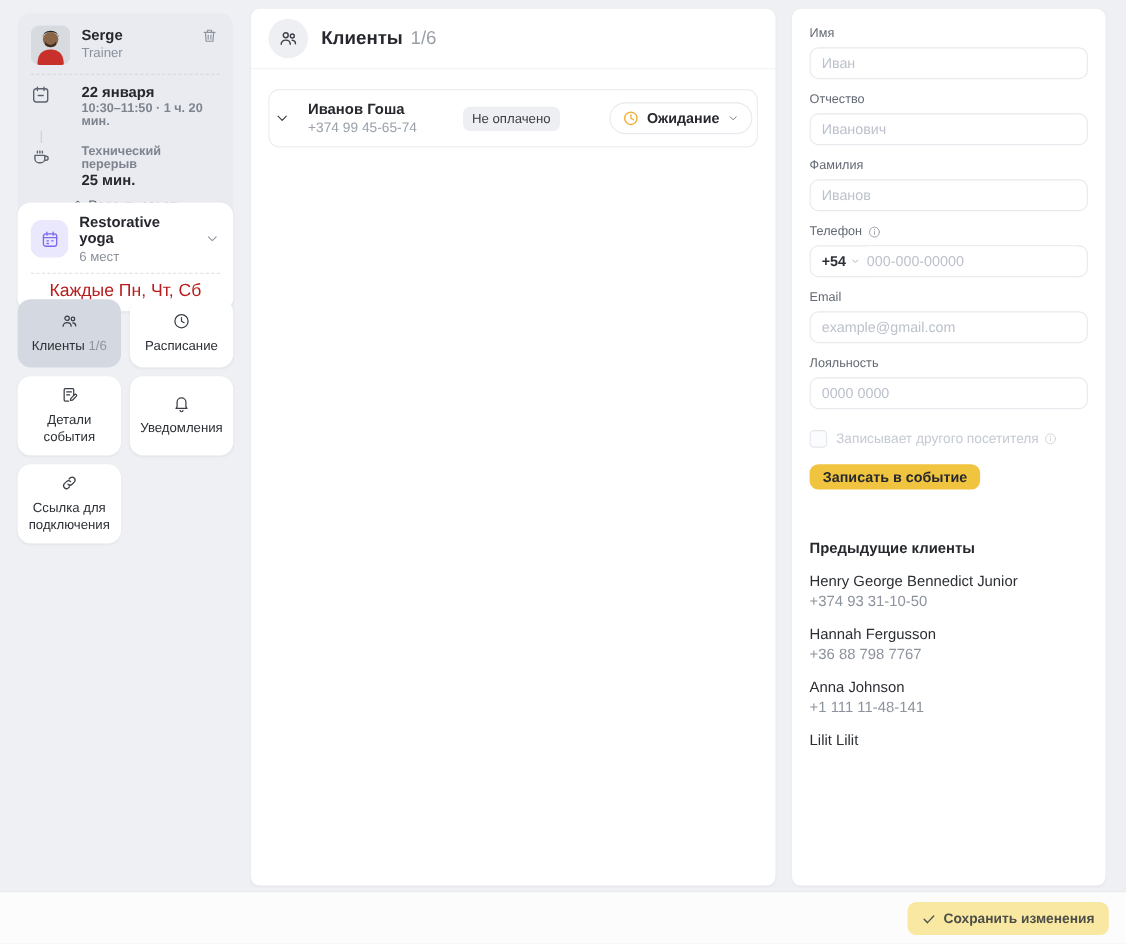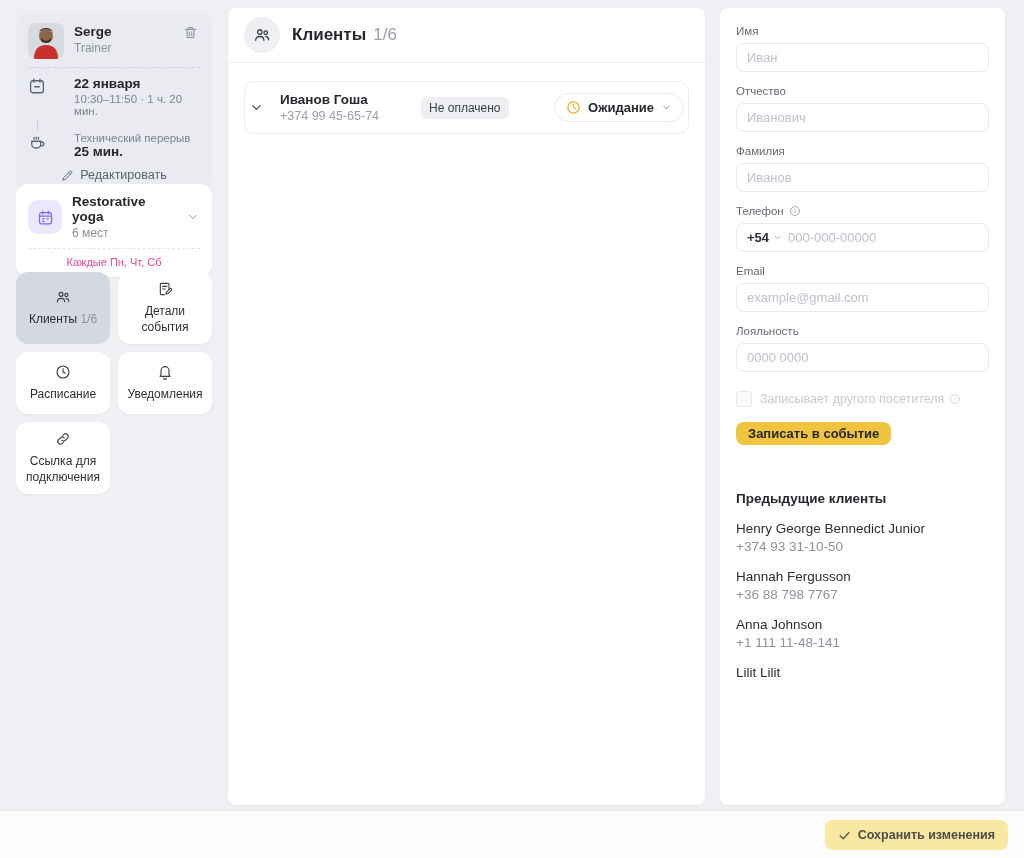--- a/index.html
+++ b/index.html
@@ -21,41 +21,41 @@
   .trainer-head { display:flex; align-items:flex-start; gap:10px; }
   .avatar { width:36px; height:36px; border-radius:8px; overflow:hidden; flex:0 0 auto; }
   .trainer-names { flex:1; padding-top:1px; }
   .trainer-name { font-size:13.5px; font-weight:bold; color:#26282d; }
   .trainer-role { font-size:12px; color:#8b919b; margin-top:2px; }
   .trash-btn { color:#8d939d; padding:2px; cursor:pointer; }
   .dash-div { border-top:1px dashed #d2d6de; margin:8px 0; }
   .sched-row { display:flex; gap:28px; }
   .sched-ico { width:18px; color:#5d636d; flex:0 0 auto; padding-top:1px; }
   .sched-main { font-size:13.5px; font-weight:bold; color:#26282d; }
-  .sched-sub { font-size:11.5px; color:#7e848e; margin-top:2px; }
+  .sched-sub { font-size:11.5px; color:#7e848e; margin-top:2px;font-weight:bold; }
   .connector { width:1px; height:11px; background:#c9cdd6; margin:2px 0 2px 9px; }
   .edit-row {
     margin-top:9px; display:flex; justify-content:center; align-items:center; gap:6px;
     font-size:12.5px; font-weight:500; color:#5d636d; cursor:pointer;
   }
 
   .event-card {
     position:absolute; left:16px; top:184px; width:196px;
     background:#ffffff; border-radius:12px; box-shadow:0 1px 2px rgba(25,30,50,.05);
   }
   .event-top { display:flex; align-items:center; gap:10px; padding:10px 12px 8px; }
   .event-ico-wrap {
     width:34px; height:34px; border-radius:10px; background:#eae8fc;
     display:flex; align-items:center; justify-content:center; color:#7c6af2; flex:0 0 auto;
   }
   .event-title { font-size:13.5px; font-weight:bold; color:#26282d; }
   .event-sub { font-size:12px; color:#8b919b; margin-top:2px; }
   .event-chevron { margin-left:auto; color:#8d939d; cursor:pointer; }
   .event-div { border-top:1px dashed #e3e5eb; margin:0 12px; }
-  .event-schedule { text-align:center; font-size:11px; color:#ec4899; padding:7px 6px 9px; }
+  .event-schedule { text-align:center; font-size:16px; color:#b91c1c; padding:7px 6px 9px; }
 
   .tiles {
     position:absolute; left:16px; top:272px; width:196px;
     display:grid; grid-template-columns:94px 94px; gap:8px;
     grid-auto-rows:minmax(58px,auto);
   }
   .tile {
     background:#fff; border-radius:12px; box-shadow:0 1px 2px rgba(25,30,50,.05);
     display:flex; flex-direction:column; align-items:center; justify-content:center;
     gap:7px; padding:9px 7px; cursor:pointer; min-height:62px;
@@ -250,35 +250,35 @@
           <path d="M3.5 19c0-3.2 2.4-5 5.5-5s5.5 1.8 5.5 5"></path>
           <circle cx="17" cy="9" r="2.4"></circle>
           <path d="M16.8 14.2c2.5.2 4 1.8 4 4.3"></path>
         </svg>
     </span>
     <span class="tile-label"><span>Клиенты</span> <span class="tile-count">1/6</span></span>
   </div>
   <div class="tile">
     <span class="tile-icon">
       <svg class="ico" width="16" height="16" viewBox="0 0 24 24">
+          <circle cx="12" cy="12" r="9"></circle>
+          <path d="M12 7v5l3.5 2"></path>
+        </svg>
+    </span>
+    <span class="tile-label">Расписание</span>
+  </div>
+  <div class="tile">
+    <span class="tile-icon">
+      <svg class="ico" width="16" height="16" viewBox="0 0 24 24">
           <path d="M18 12.5V5a1.5 1.5 0 0 0-1.5-1.5h-10A1.5 1.5 0 0 0 5 5v14a1.5 1.5 0 0 0 1.5 1.5H11"></path>
           <path d="M8.5 8h6.5M8.5 12h4"></path>
           <path d="M13.5 19.5l.7-2.8 5-5a1.6 1.6 0 0 1 2.3 2.3l-5 5-3 .5Z"></path>
         </svg>
     </span>
     <span class="tile-label">Детали события</span>
-  </div>
-  <div class="tile">
-    <span class="tile-icon">
-      <svg class="ico" width="16" height="16" viewBox="0 0 24 24">
-          <circle cx="12" cy="12" r="9"></circle>
-          <path d="M12 7v5l3.5 2"></path>
-        </svg>
-    </span>
-    <span class="tile-label">Расписание</span>
   </div>
   <div class="tile">
     <span class="tile-icon">
       <svg class="ico" width="16" height="16" viewBox="0 0 24 24">
           <path d="M6 16v-6a6 6 0 0 1 12 0v6l1.5 2.5H4.5Z"></path>
           <path d="M10 21a2 2 0 0 0 4 0"></path>
         </svg>
     </span>
     <span class="tile-label">Уведомления</span>
   </div>

